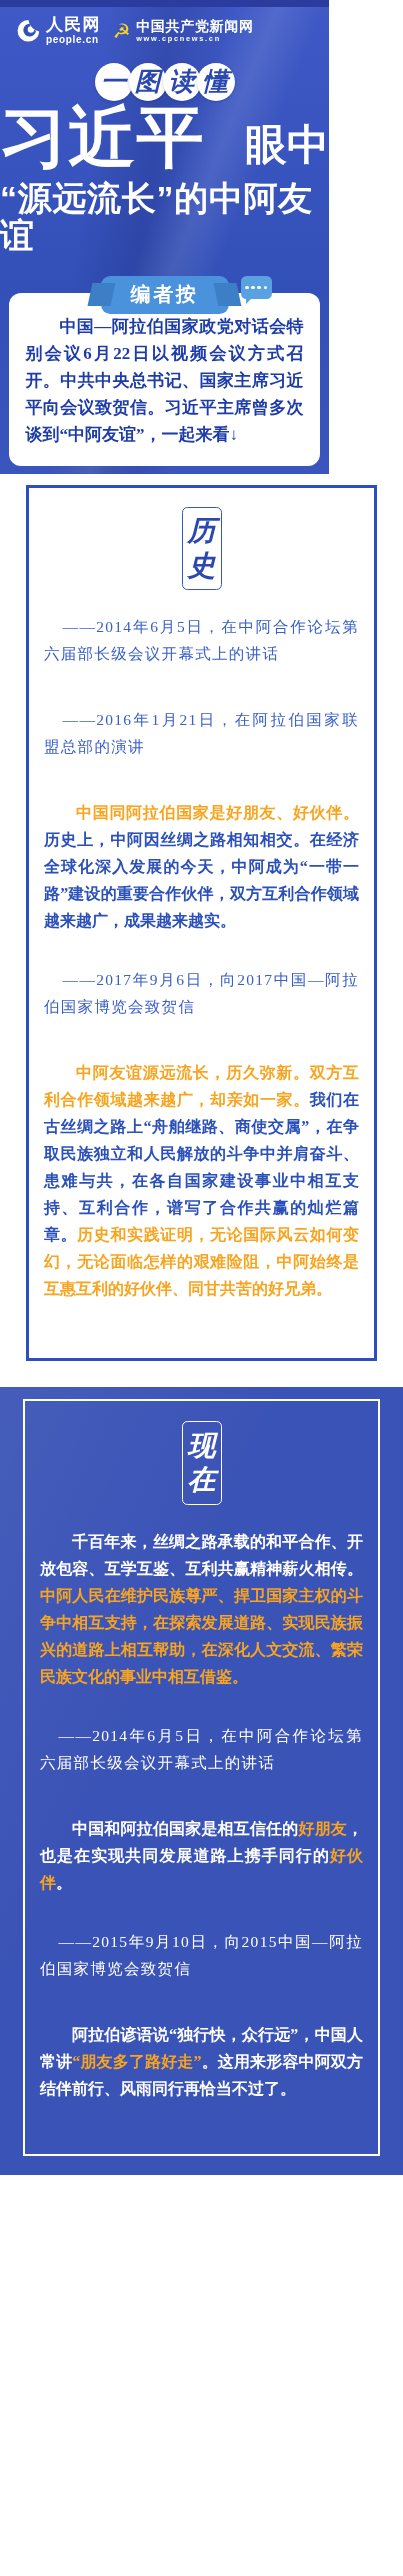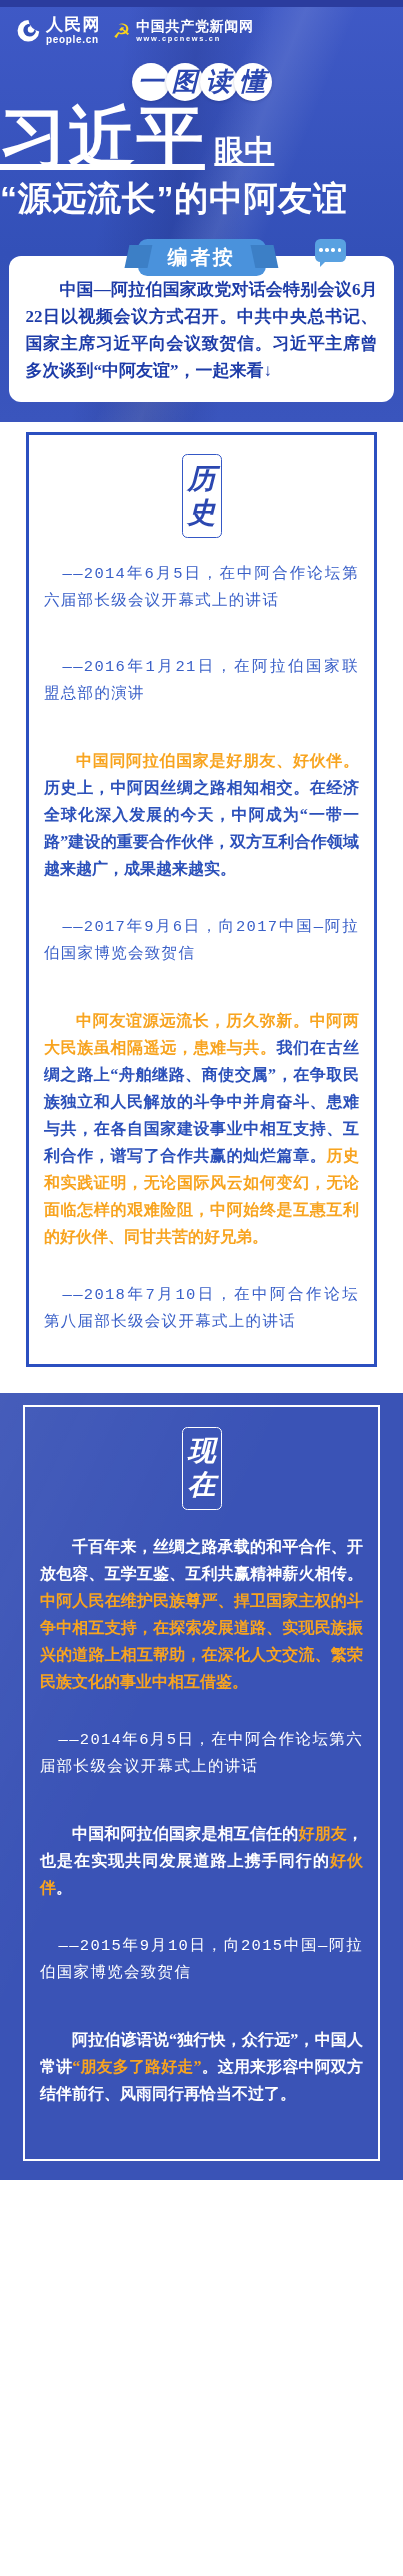--- a/index.html
+++ b/index.html
@@ -5,49 +5,49 @@
   html,body{margin:0;padding:0;}
   body{
     width:403px;
     background:#ffffff;
     font-family:"Liberation Sans",sans-serif;
     -webkit-font-smoothing:antialiased;
   }
   
   .hero{
     position:relative;
-    width:403px;
+    width:329px;
     background:
       linear-gradient(112deg, rgba(255,255,255,0) 46%, rgba(255,255,255,0.10) 54%, rgba(255,255,255,0) 63%),
       linear-gradient(98deg, rgba(15,25,90,0) 28%, rgba(15,25,90,0.20) 44%, rgba(15,25,90,0) 60%),
       linear-gradient(180deg,#3f59c6 0%,#3350b8 60%,#3a55bd 100%);
-    padding-bottom:20px;
+    padding-bottom:8px;
     overflow:hidden;
   }
   .hero-topstrip{height:6.7px;background:#2b3c9e;}
   .brand-row{display:flex;align-items:center;gap:12px;padding:9.4px 0 0 15px;}
   .brand{display:flex;align-items:center;gap:5.4px;color:#fff;}
   .brand-icon{width:25.5px;height:25.5px;flex:0 0 auto;}
   .brand-col{display:flex;flex-direction:column;line-height:1;}
   .brand-cn{font-family:"Liberation Serif",serif;font-weight:bold;font-size:17px;color:#fff;letter-spacing:1.3px;}
   .brand-en{font-size:10px;color:#fff;letter-spacing:0.7px;margin-top:2px;font-weight:bold;}
   .emblem{font-size:20px;color:#f9d31c;line-height:1;}
   .brand2-cn{font-size:14px;font-weight:bold;color:#fff;letter-spacing:0.7px;}
   .brand2-en{font-size:7.4px;color:#fff;letter-spacing:1.7px;margin-top:2.7px;font-weight:bold;}
   
   .circle-badge{display:flex;justify-content:center;margin-top:17.5px;}
   .circle-badge .cb{
     width:38px;height:38px;border-radius:50%;background:#fff;color:#2b47b0;
     display:flex;align-items:center;justify-content:center;
     font-family:"Liberation Serif",serif;font-weight:bold;font-style:italic;
     font-size:25.5px;margin:0 -2px;box-shadow:0 1.3px 2.7px rgba(20,30,90,0.25);
   }
-  .title-row{display:flex;align-items:flex-end;justify-content:flex-start;margin-top:2.7px;color:#fff;text-decoration:underline;}
+  .title-row{display:flex;align-items:flex-end;justify-content:space-between;margin-top:2.7px;color:#fff;}
   .title-main{font-size:67px;font-weight:900;letter-spacing:1.3px;line-height:1.0;}
-  .title-side{font-size:30px;font-weight:900;margin-left:9.4px;line-height:1.0;padding-bottom:4px;}
+  .title-side{font-size:42px;font-weight:900;margin-left:9.4px;line-height:1.0;padding-bottom:4px;}
   .title-sub{
     text-align:left;color:#fff;font-size:34px;font-weight:900;
     margin-top:9.4px;line-height:1.1;letter-spacing:0.7px;
   }
   
   .editor-wrap{position:relative;margin:39px 9.4px 0 9.4px;}
   .editor-ribbon{
     position:absolute;top:-17.5px;left:50%;transform:translateX(-50%);
     background:#4a92dc;color:#fff;font-size:20px;font-weight:bold;
     padding:5.4px 30px;border-radius:9.4px;letter-spacing:2.7px;z-index:3;white-space:nowrap;
@@ -87,21 +87,21 @@
   .v-badge span{
     font-family:"Liberation Serif",serif;font-weight:bold;font-style:italic;
     font-size:28px;line-height:1.22;color:#2b47b0;
   }
   .quotes{margin-top:23px;}
   .quote{
     margin:0 0 32px 0;font-family:"Liberation Serif",serif;font-weight:bold;
     font-size:16px;line-height:27px;text-indent:2em;text-align:justify;
   }
   .source{
-    margin:0 0 39px 0;font-family:Liberation Mono, monospace;font-weight:normal;
+    margin:0 0 39px 0;font-family:Liberation Serif, serif;font-weight:normal;
     font-size:15.5px;line-height:27px;letter-spacing:1.3px;text-indent:1.2em;text-align:justify;
   }
   .quotes > .source:last-child{margin-bottom:4px;}
   .card-history .source{color:#3a60c8;}
   .seg-orange{color:#f8a41f;}
   .seg-blue{color:#2b50ba;}
   .seg-white{color:#ffffff;}
   
   .now-section{
     margin-top:25.5px;width:403px;
@@ -175,22 +175,21 @@
 <div class="card-history">
   <div class="v-badge">
       <span>历</span>
       <span>史</span>
     </div>
   <div class="quotes">
       <p class="source">——2014年6月5日，在中阿合作论坛第六届部长级会议开幕式上的讲话</p>
       <p class="source">——2016年1月21日，在阿拉伯国家联盟总部的演讲</p>
       <p class="quote"><span class="seg-orange">中国同阿拉伯国家是好朋友、好伙伴。</span><span class="seg-blue">历史上，中阿因丝绸之路相知相交。在经济全球化深入发展的今天，中阿成为“一带一路”建设的重要合作伙伴，双方互利合作领域越来越广，成果越来越实。</span></p>
       <p class="source">——2017年9月6日，向2017中国—阿拉伯国家博览会致贺信</p>
-      <p class="quote"><span class="seg-orange">中阿友谊源远流长，历久弥新。中阿两大民族虽相隔遥远，患难与共。</span><span class="seg-blue">我们在古丝绸之路上“舟舶继路、商使交属”，在争取民族独立和人民解放的斗争中并肩奋斗、患难与共，在各自国家建设事业中相互支持、互利合作，谱写了合作共赢的灿烂篇章。</span><span class="seg-orange">历史和实践证明，无论国际风云如何变幻，无论面临怎样的艰难险阻，中阿始终是互惠互利的好伙伴、同甘共苦的好兄弟。</span></p>
-      <p class="source">——2018年7月10日，在中阿合作论坛第八届部长级会议开幕式上的讲话</p>
+      <p class="quote"><span class="seg-orange">中阿友谊源远流长，历久弥新。双方互利合作领域越来越广，却亲如一家。</span><span class="seg-blue">我们在古丝绸之路上“舟舶继路、商使交属”，在争取民族独立和人民解放的斗争中并肩奋斗、患难与共，在各自国家建设事业中相互支持、互利合作，谱写了合作共赢的灿烂篇章。</span><span class="seg-orange">历史和实践证明，无论国际风云如何变幻，无论面临怎样的艰难险阻，中阿始终是互惠互利的好伙伴、同甘共苦的好兄弟。</span></p>
     </div>
 </div>
 
 <div class="now-section">
   <div class="now-frame">
     <div class="v-badge">
         <span>现</span>
         <span>在</span>
       </div>
     <div class="quotes">

